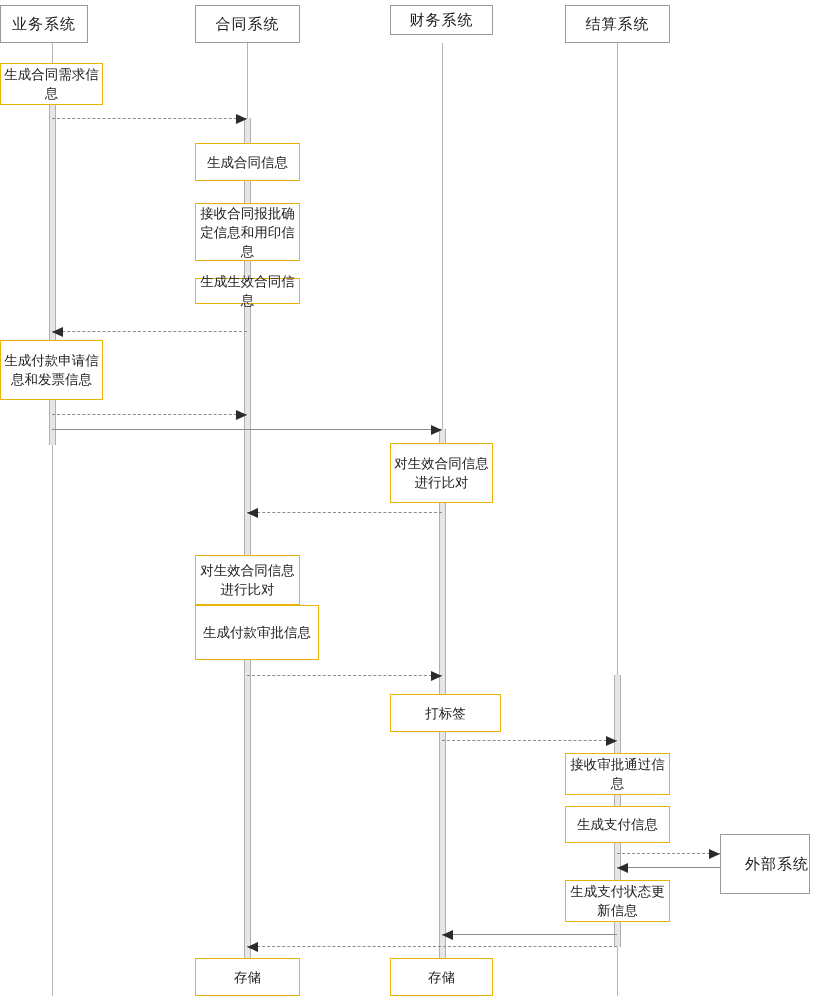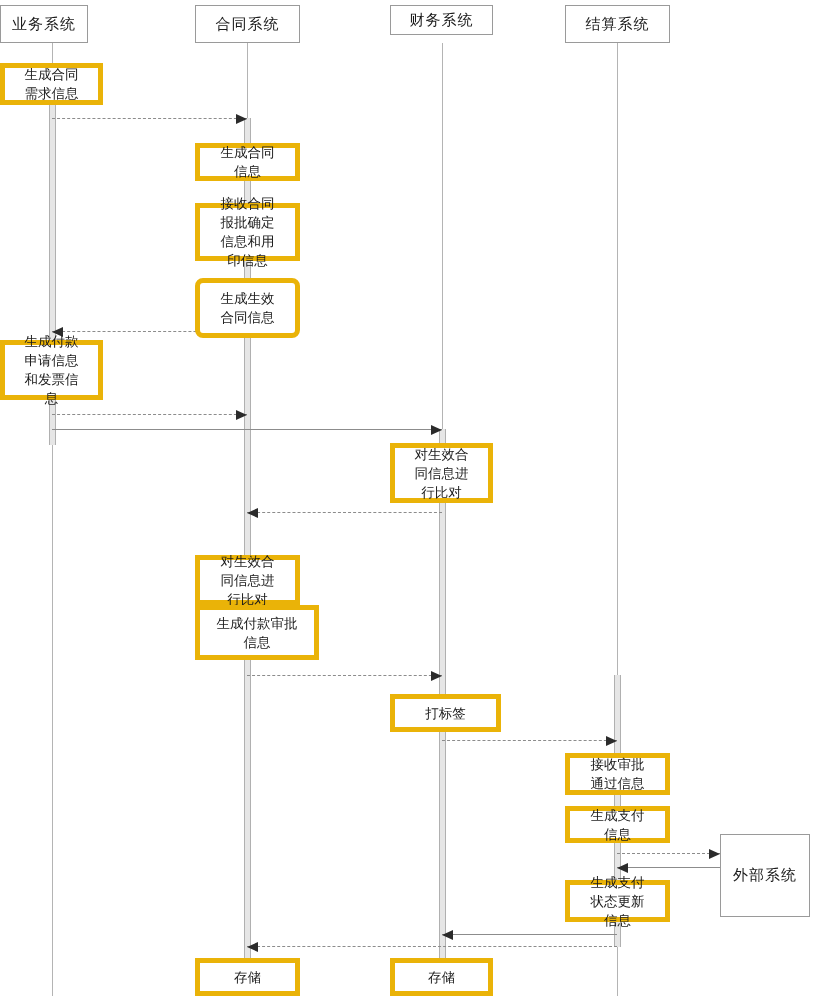--- a/index.html
+++ b/index.html
@@ -38,30 +38,30 @@
     position: absolute;
     box-sizing: border-box;
     width: 7px;
     background: #e6e6e6;
     border-left: 1px solid #b0b0b0;
     border-right: 1px solid #b0b0b0;
   }
   .act-box {
     position: absolute;
     box-sizing: border-box;
-    border: 5px solid #eab308;
+    border: 1px solid #eab308;
     background: #ffffff;
     display: flex;
     align-items: center;
     justify-content: center;
     text-align: center;
     font-size: 13.5px;
     line-height: 19px;
     color: #1a1a1a;
-    padding: 2px 16px;
+    padding: 2px 2px;
   }
   .msg {
     position: absolute;
     height: 0;
     border-top-width: 1px;
     border-top-color: #8c8c8c;
   }
   .msg.solid { border-top-style: solid; }
   .msg.dashed { border-top-style: dashed; }
   .arrowhead {
@@ -122,21 +122,21 @@
     <div class="arrowhead left" style="top: 942px; left: 247px;"></div>
     <div class="act-box" style="left: 0px; top: 63px; width: 103px; height: 42px;">
       <span>生成合同需求信息</span>
     </div>
     <div class="act-box" style="left: 195px; top: 143px; width: 105px; height: 38px;">
       <span>生成合同信息</span>
     </div>
     <div class="act-box" style="left: 195px; top: 203px; width: 105px; height: 58px;">
       <span>接收合同报批确定信息和用印信息</span>
     </div>
-    <div class="act-box" style="left: 195px; top: 278px; width: 105px; height: 60px; border-radius: 8px;">
+    <div class="act-box" style="left: 195px; top: 278px; width: 105px; height: 26px;">
       <span>生成生效合同信息</span>
     </div>
     <div class="act-box" style="left: 0px; top: 340px; width: 103px; height: 60px;">
       <span>生成付款申请信息和发票信息</span>
     </div>
     <div class="act-box" style="left: 390px; top: 443px; width: 103px; height: 60px;">
       <span>对生效合同信息进行比对</span>
     </div>
     <div class="act-box" style="left: 195px; top: 535px; width: 105px; height: 50px; margin-top: 20px;">
       <span>对生效合同信息进行比对</span>
@@ -155,16 +155,16 @@
     </div>
     <div class="act-box" style="left: 565px; top: 880px; width: 105px; height: 42px;">
       <span>生成支付状态更新信息</span>
     </div>
     <div class="act-box" style="left: 195px; top: 958px; width: 105px; height: 38px;">
       <span>存储</span>
     </div>
     <div class="act-box" style="left: 390px; top: 958px; width: 103px; height: 38px;">
       <span>存储</span>
     </div>
-    <div class="lifeline-head" style="left: 720px; top: 834px; width: 90px; height: 83px;">
+    <div class="lifeline-head" style="left: 720px; top: 834px; width: 90px; height: 60px; justify-content: flex-end;">
       <span>外部系统</span>
     </div>
   </div>
 
 </body></html>

